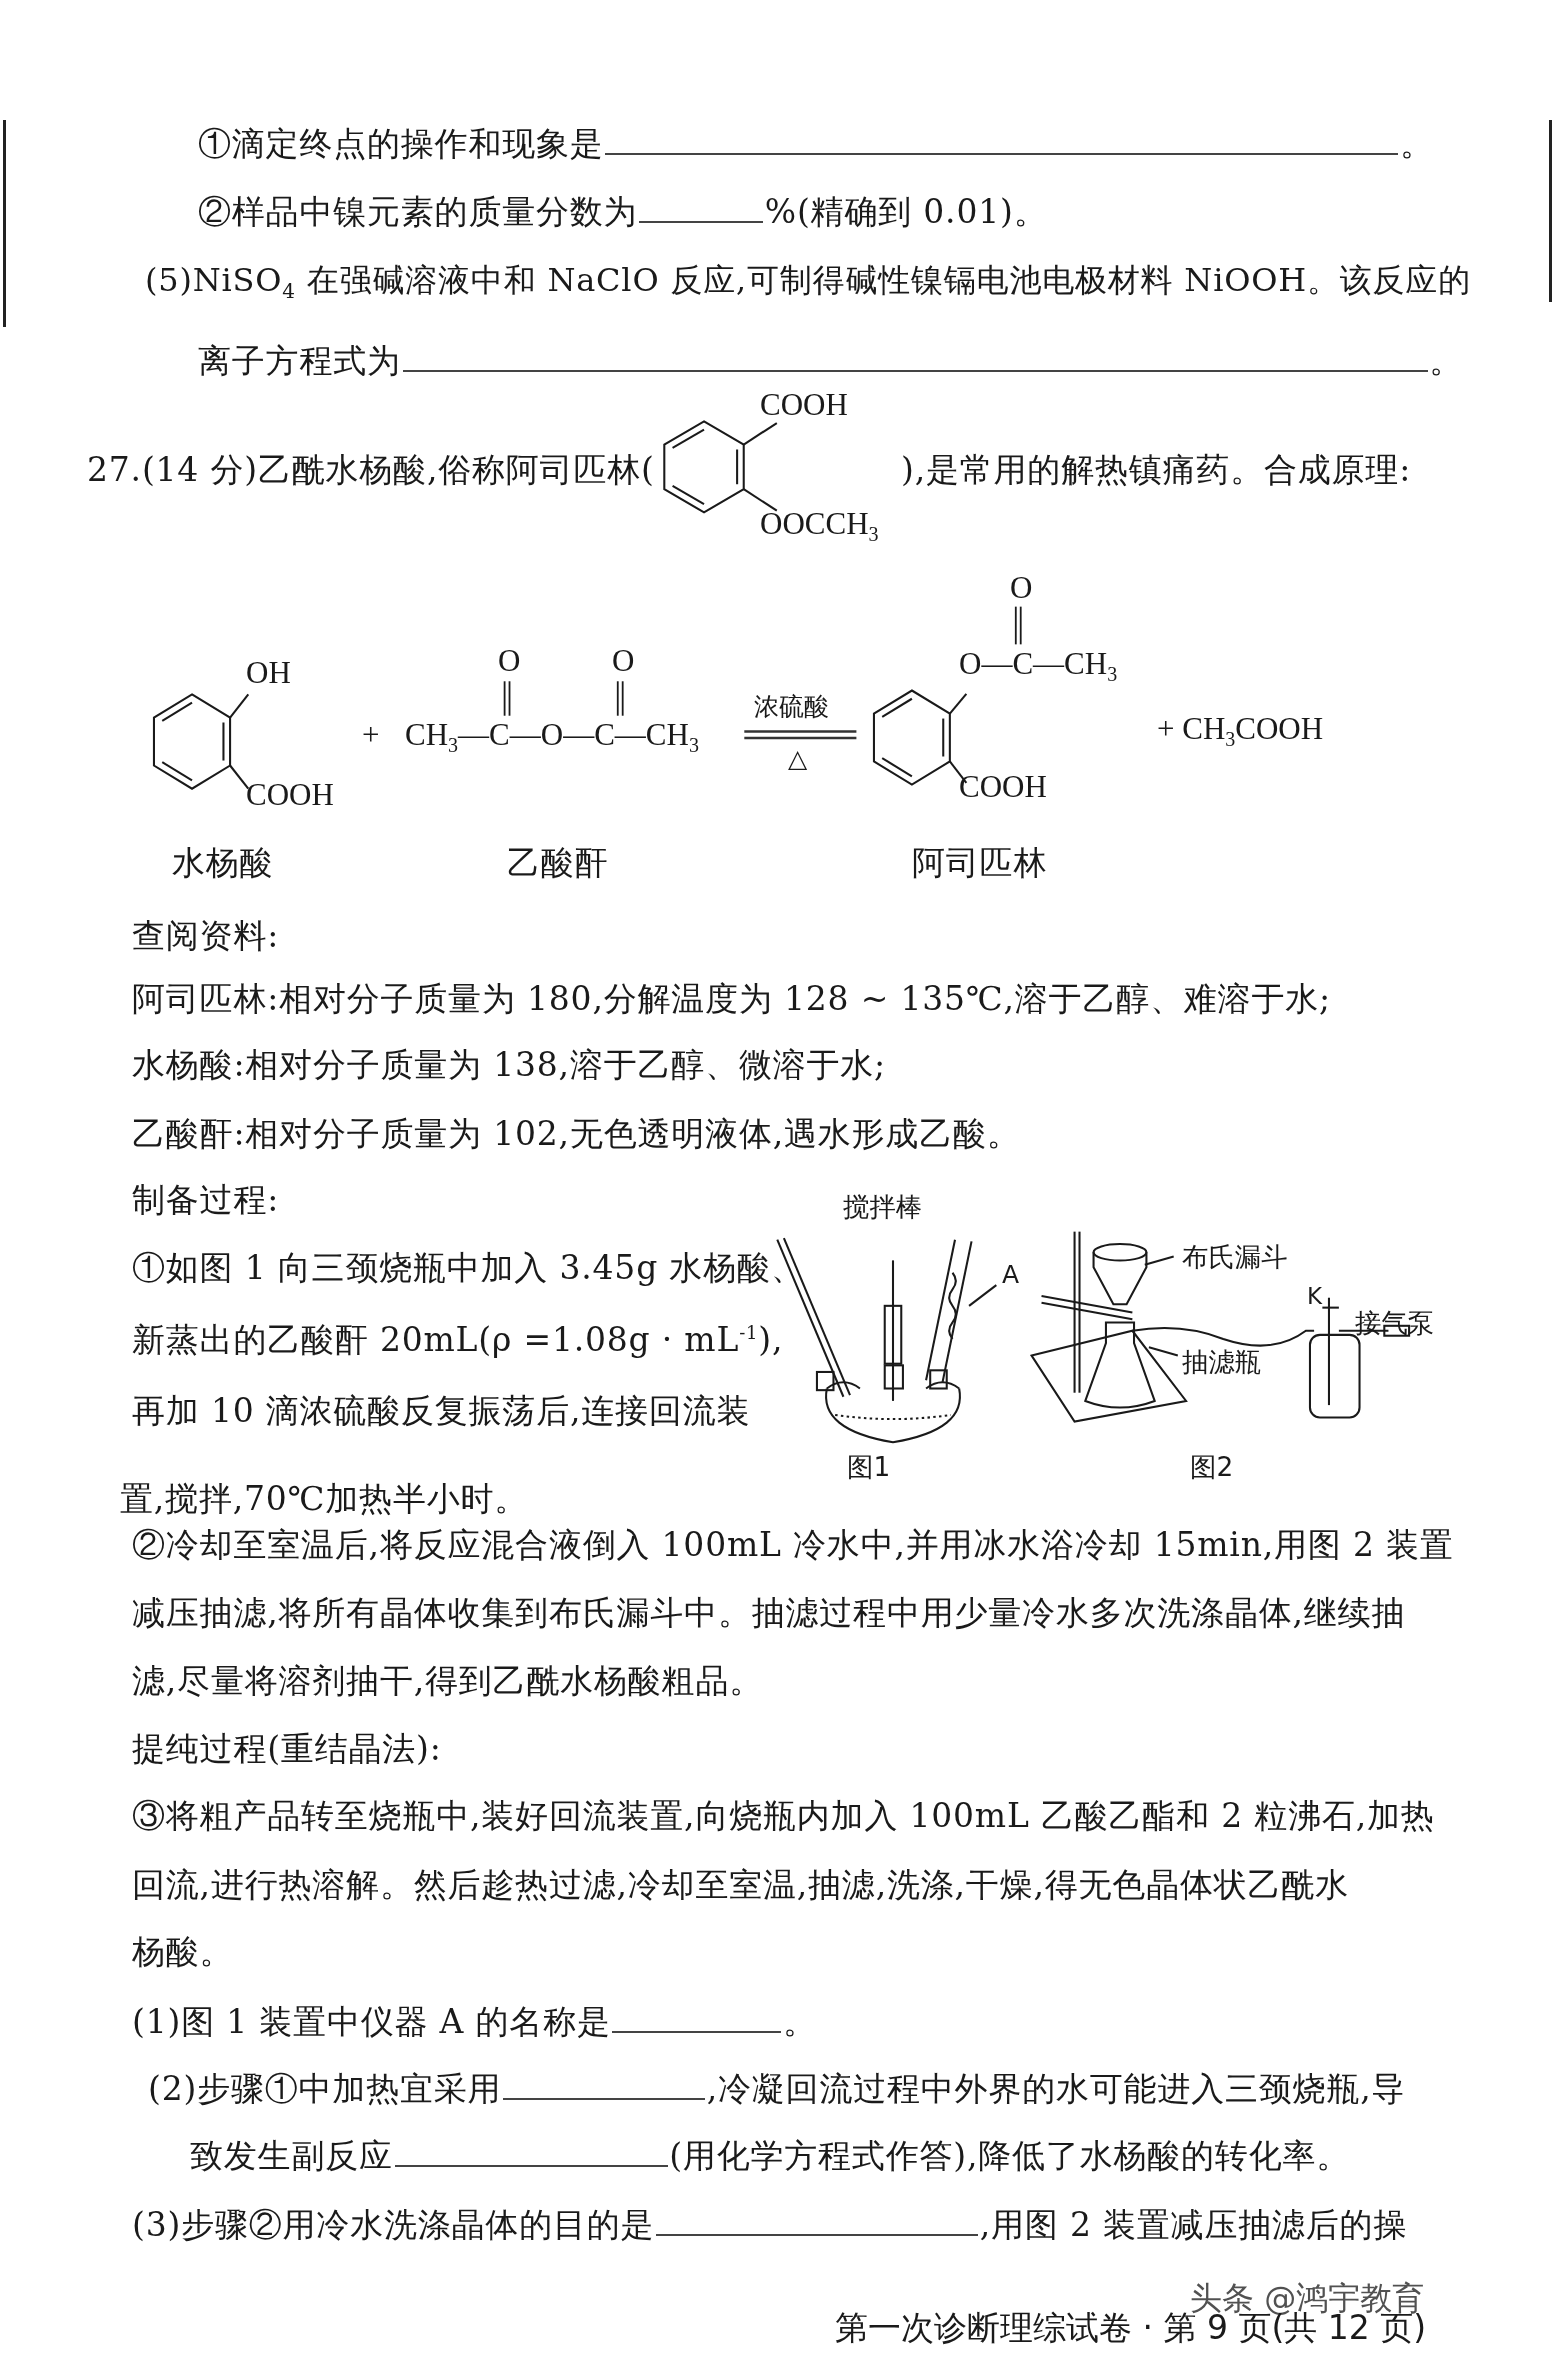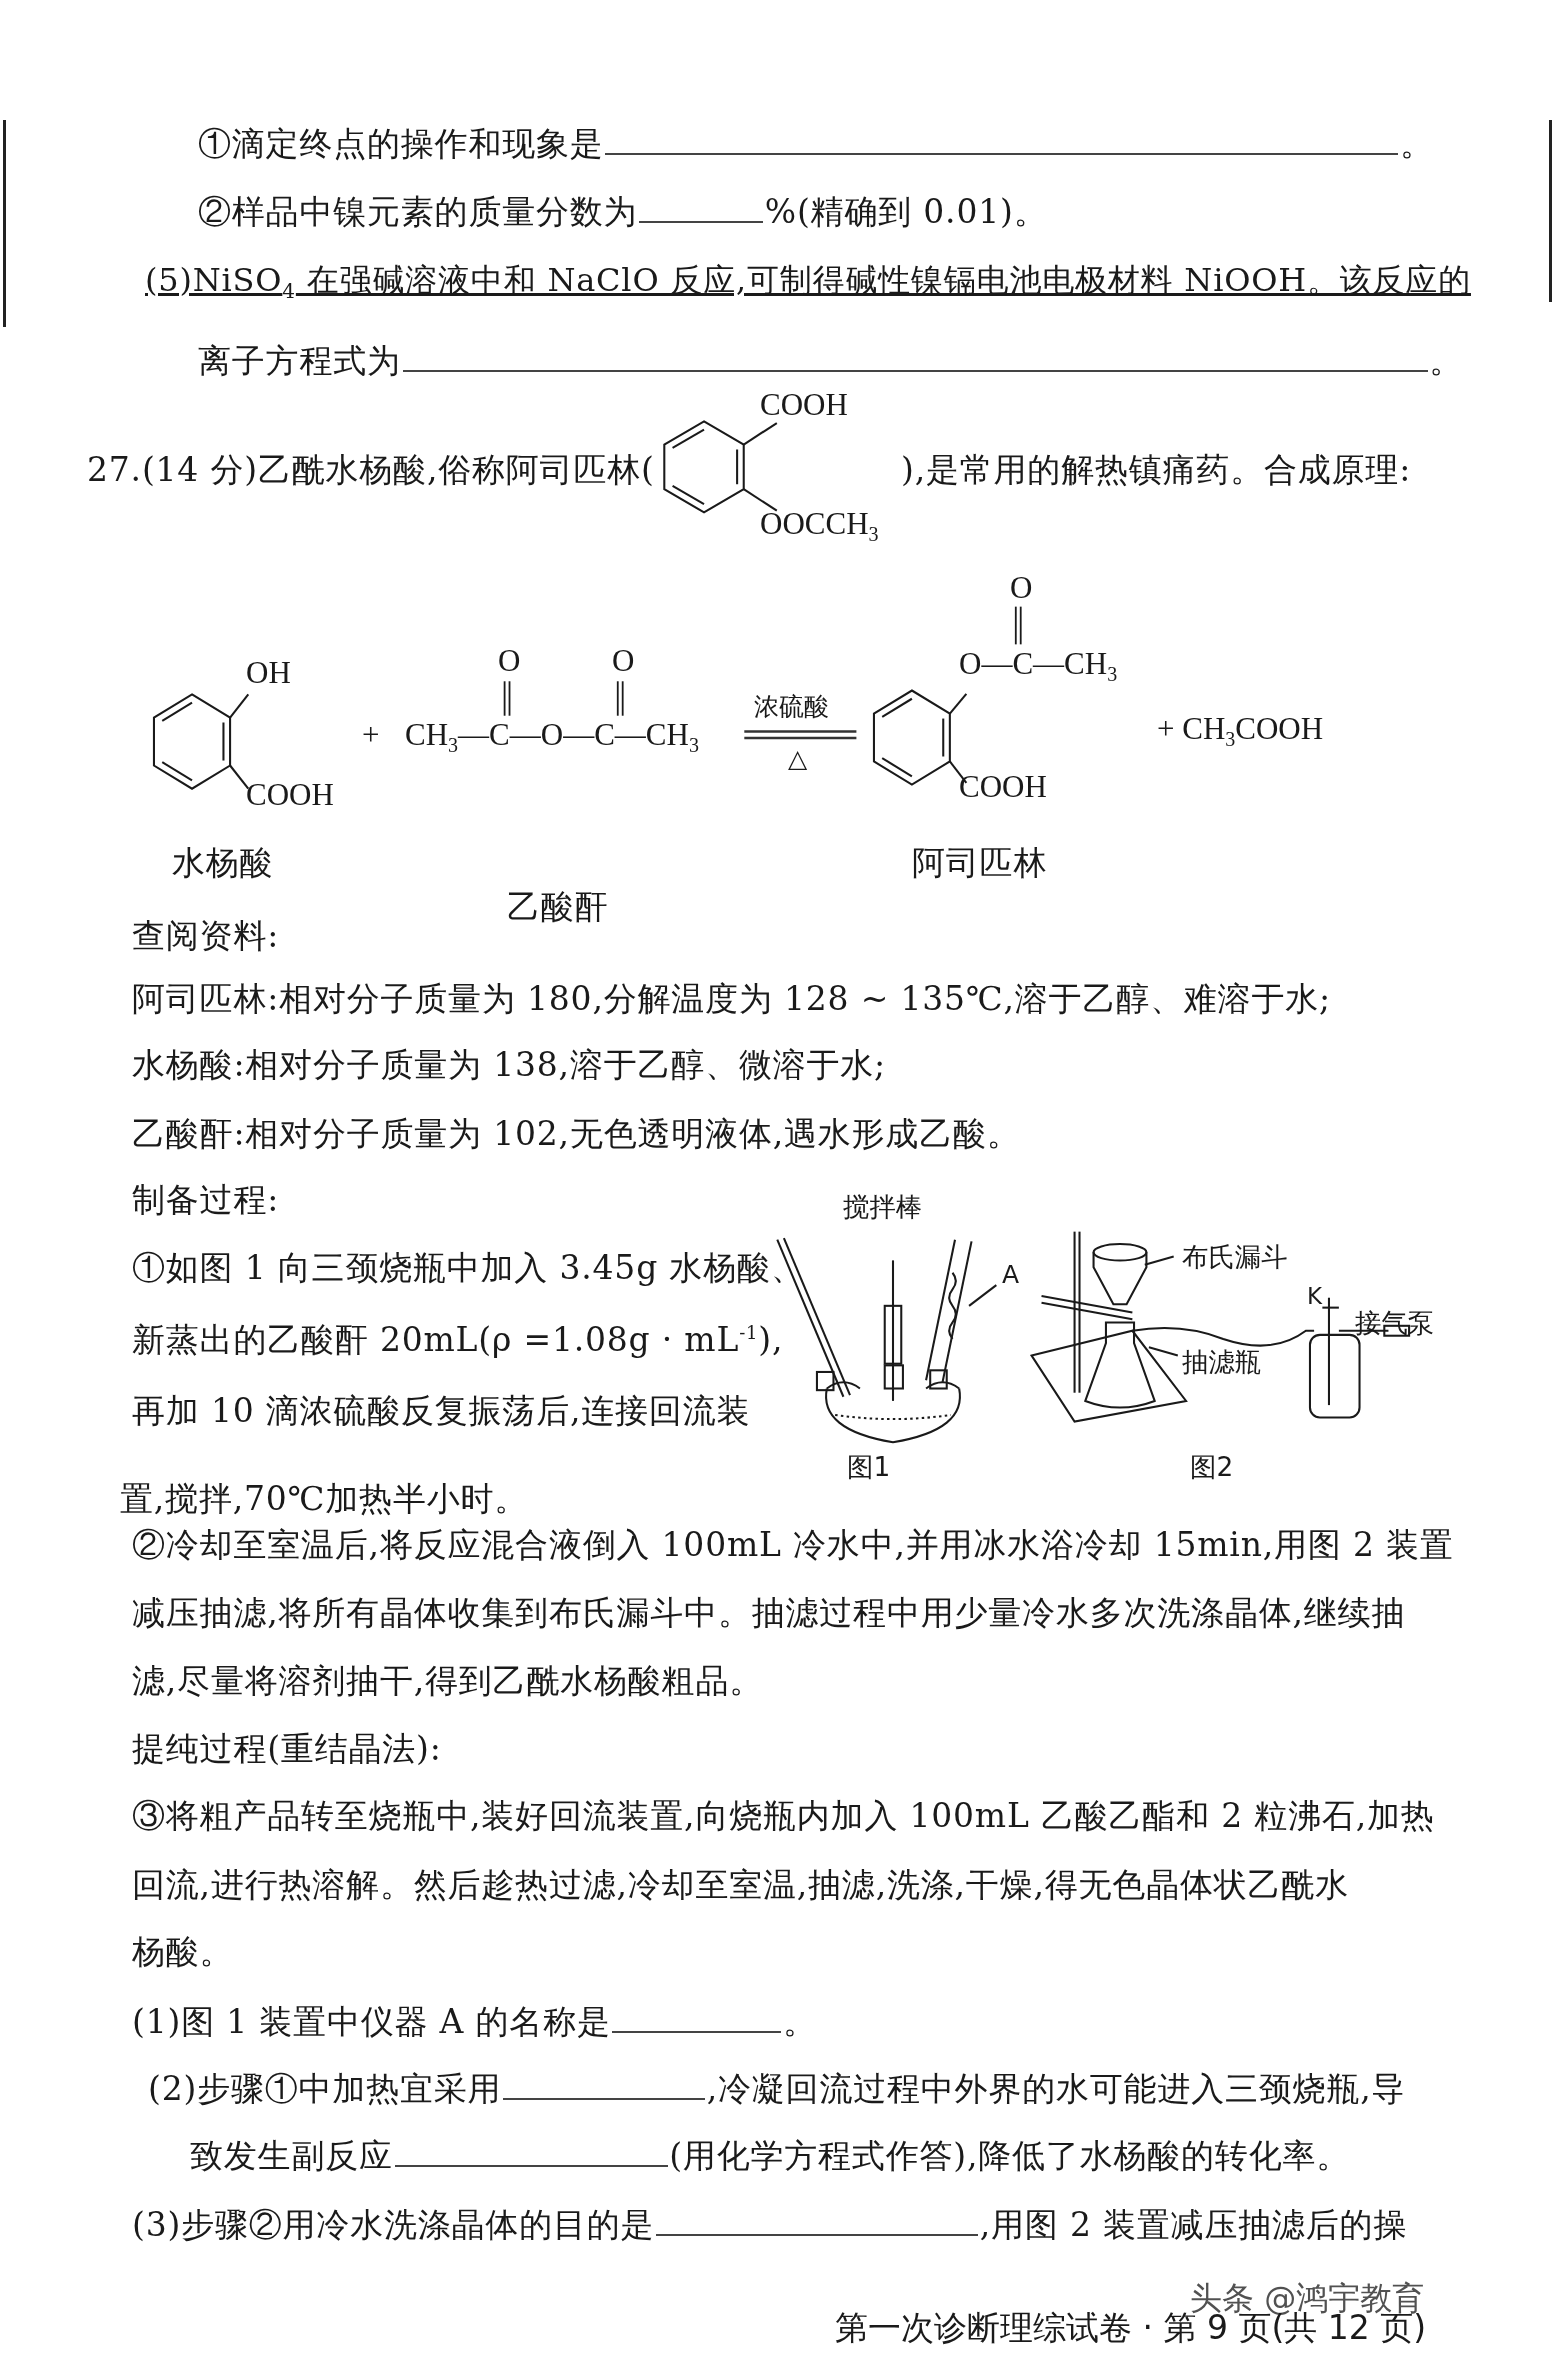--- a/index.html
+++ b/index.html
@@ -26,21 +26,21 @@
 
 <div class="border-l"></div>
 <div class="border-r"></div>
 
 <div class="line" style="left:198px; top:124px;">
   <span>①滴定终点的操作和现象是</span><span class="blank" style="width:793px;"></span><span>。</span>
 </div>
 <div class="line" style="left:198px; top:192px;">
   <span>②样品中镍元素的质量分数为</span><span class="blank" style="width:124px;"></span><span>%(精确到 0.01)。</span>
 </div>
-<div class="line" style="left:145px; top:260px; font-size:32px;text-decoration:underline;">
+<div class="line" style="left:145px; top:260px; font-size:32px;">
   <span>(5)NiSO</span><sub>4</sub><span> 在强碱溶液中和 NaClO 反应,可制得碱性镍镉电池电极材料 NiOOH。该反应的</span>
 </div>
 <div class="line" style="left:198px; top:329px;margin-top:12px;">
   <span>离子方程式为</span><span class="blank" style="width:1025px;"></span><span>。</span>
 </div>
 
 <div class="line" style="left:87px; top:450px;">27.(14 分)乙酰水杨酸,俗称阿司匹林(</div>
 <svg style="left:661px; top:413px;" width="91" height="116" viewBox="0 0 110 140">
   <g stroke="#1a1a1a" stroke-width="2.5" fill="none">
     <polygon points="52,10 100,38 100,92 52,120 4,92 4,38"></polygon>
@@ -103,21 +103,21 @@
 <svg style="left:1010px; top:605px;" width="16.5" height="41" viewBox="0 0 20 50">
   <line x1="7" y1="2" x2="7" y2="48" stroke="#1a1a1a" stroke-width="2.2"></line>
   <line x1="13" y1="2" x2="13" y2="48" stroke="#1a1a1a" stroke-width="2.2"></line>
 </svg>
 <div class="abs chem" style="left:959px; top:646px;"><span>O—C—CH</span><sub>3</sub></div>
 <div class="abs chem" style="left:959px; top:769px;">COOH</div>
 
 <div class="abs chem" style="left:1157px; top:711px;"><span>+ CH</span><sub>3</sub><span>COOH</span></div>
 
 <div class="line" style="left:172px; top:843px;">水杨酸</div>
-<div class="line" style="left:507px; top:843px;margin-top:44px;">乙酸酐</div>
+<div class="line" style="left:507px; top:843px;">乙酸酐</div>
 <div class="line" style="left:912px; top:843px;">阿司匹林</div>
 
 <div class="line" style="left:132px; top:916px;">查阅资料:</div>
 <div class="line" style="left:132px; top:979px;">阿司匹林:相对分子质量为 180,分解温度为 128 ~ 135℃,溶于乙醇、难溶于水;</div>
 <div class="line" style="left:132px; top:1045px;">水杨酸:相对分子质量为 138,溶于乙醇、微溶于水;</div>
 <div class="line" style="left:132px; top:1114px;">乙酸酐:相对分子质量为 102,无色透明液体,遇水形成乙酸。</div>
 
 <div class="line" style="left:132px; top:1180px;">制备过程:</div>
 <div class="line" style="left:132px; top:1248px;">①如图 1 向三颈烧瓶中加入 3.45g 水杨酸、</div>
 <div class="line" style="left:132px; top:1320px;"><span>新蒸出的乙酸酐 20mL(ρ =1.08g · mL</span><sup>-1</sup><span>),</span></div>

